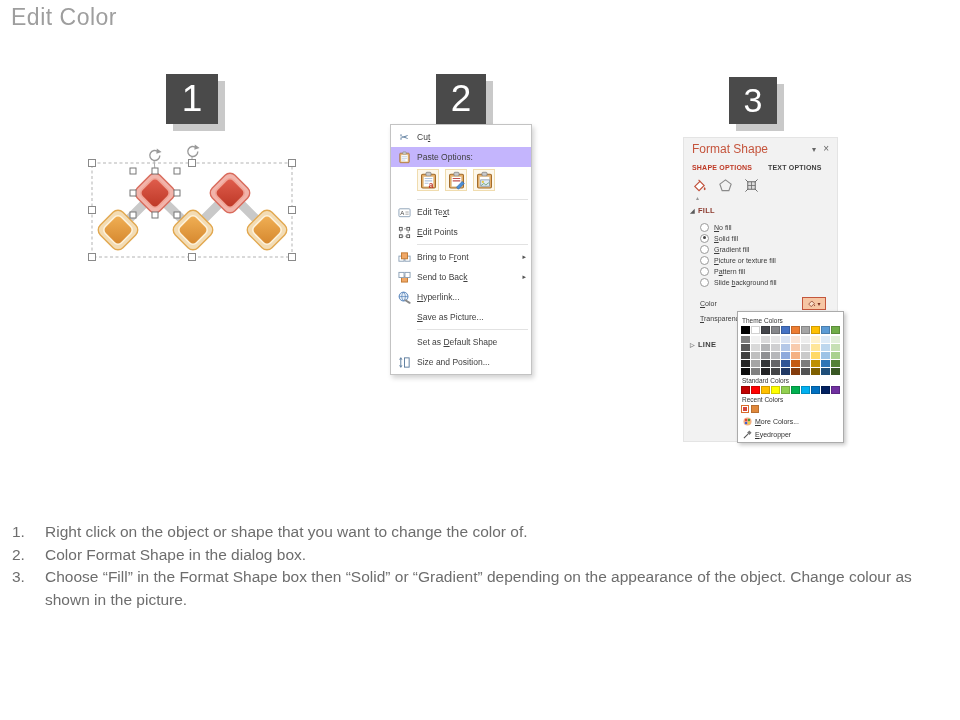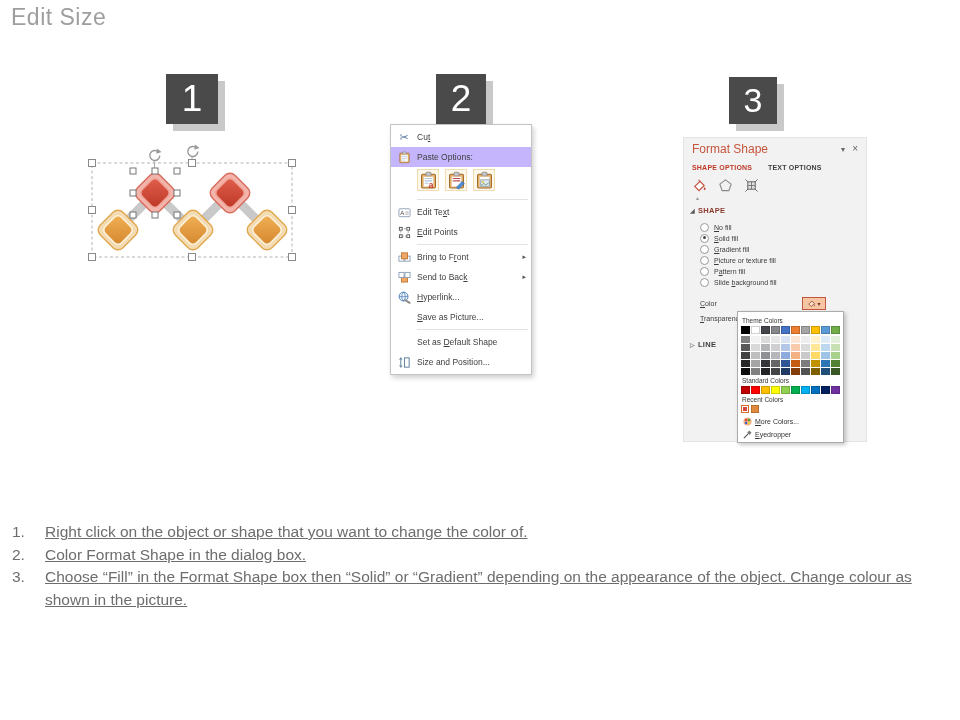--- a/index.html
+++ b/index.html
@@ -37,21 +37,21 @@
   .hl-pink{background:#fadbd2;}
   .disabled .menu-label{color:#aaa;}
   .disabled .menu-arrow{color:#bbb;}
   .paste-row{display:flex;gap:6px;padding:2px 0 4px 26px;height:24px;}
   .paste-btn{width:22px;height:22px;border:1px solid #f0dcae;background:#fdf8ec;
              display:flex;align-items:center;justify-content:center;padding:0;}
   .paste-btn svg{width:19px;height:19px;}
 
   
   #format-panel{position:absolute;left:683px;top:137px;width:153px;height:303px;background:#f2f2f2;
-                border:1px solid #e4e4e4;z-index:1;padding-left:29px;}
+                border:1px solid #e4e4e4;z-index:1;}
   .fp-title{position:absolute;left:8px;top:4px;font-size:12px;color:#c5543c;}
   .fp-caret{position:absolute;right:21px;top:7px;font-size:8px;color:#666;}
   .fp-close{position:absolute;right:8px;top:5px;font-size:10px;color:#666;}
   .fp-tab{position:absolute;top:26px;font-size:7px;font-weight:bold;letter-spacing:.2px;}
   #tab-shape{left:8px;color:#bf3a26;}
   #tab-text{left:84px;color:#3f3f3f;}
   .fp-icons{position:absolute;left:8px;top:40px;display:flex;gap:11px;}
   .fp-icons svg{width:15px;height:15px;}
   .fp-pointer{position:absolute;left:12px;top:56px;font-size:6px;color:#999;}
   .fp-fill-header{position:absolute;left:6px;top:68px;font-size:7.5px;font-weight:bold;color:#8c3a2e;letter-spacing:.3px;}
@@ -81,29 +81,29 @@
   .cp-row{display:flex;gap:2px;}
   .cp-row .sw{width:8px;height:8px;border:1px solid rgba(0,0,0,.18);box-sizing:border-box;}
   .cp-row .sw.sel{border:1px solid #d86c2a;box-shadow:inset 0 0 0 1px #fff;}
   .cp-item{display:flex;align-items:center;gap:3px;font-size:7px;color:#333;margin-top:4px;padding-left:2px;}
   .cp-item svg{width:9px;height:9px;}
 
   
   #instructions{position:absolute;left:12px;top:521px;width:938px;}
   .instr{display:flex;font-size:15.5px;line-height:22.5px;color:#6d6d6d;}
   .instr .num{flex:0 0 33px;}
-  .instr .txt{flex:1;text-decoration:underline;}
+  .instr .txt{flex:1;}
   u{text-decoration:underline;}
 </style>
 </head>
 <body>
 
 <div id="canvas">
 
-  <div class="page-title">Edit Size</div>
+  <div class="page-title">Edit Color</div>
 
   <div class="badge" id="badge1">
     <div class="badge-shadow"></div>
     <div class="badge-face">1</div>
   </div>
   <div class="badge" id="badge2">
     <div class="badge-shadow"></div>
     <div class="badge-face">2</div>
   </div>
   <div class="badge" id="badge3">
@@ -322,21 +322,21 @@
           </svg></span>
       <span><svg viewBox="0 0 16 16">
         <rect x="4" y="4" width="8" height="8" fill="#dcdcdc" stroke="#666"></rect>
         <path d="M4 8 h8 M8 4 v8" stroke="#666" stroke-width="0.8"></path>
         <path d="M1.5 1.5 l3 3 M14.5 1.5 l-3 3 M1.5 14.5 l3 -3 M14.5 14.5 l-3 -3" stroke="#666" stroke-width="1"></path>
           </svg></span>
     </div>
     <div class="fp-pointer">▴</div>
 
     <div class="fp-fill-header">
-      <span class="tri">◢</span><span>SHAPE</span>
+      <span class="tri">◢</span><span>FILL</span>
     </div>
 
     <div id="fill-options">
         <div class="fo-row" style="top: 84px;">
           <span class="radio"></span>
           <span class="fo-label"><u>N</u>o fill</span>
         </div>
         <div class="fo-row" style="top: 95px;">
           <span class="radio sel"></span>
           <span class="fo-label"><u>S</u>olid fill</span>

